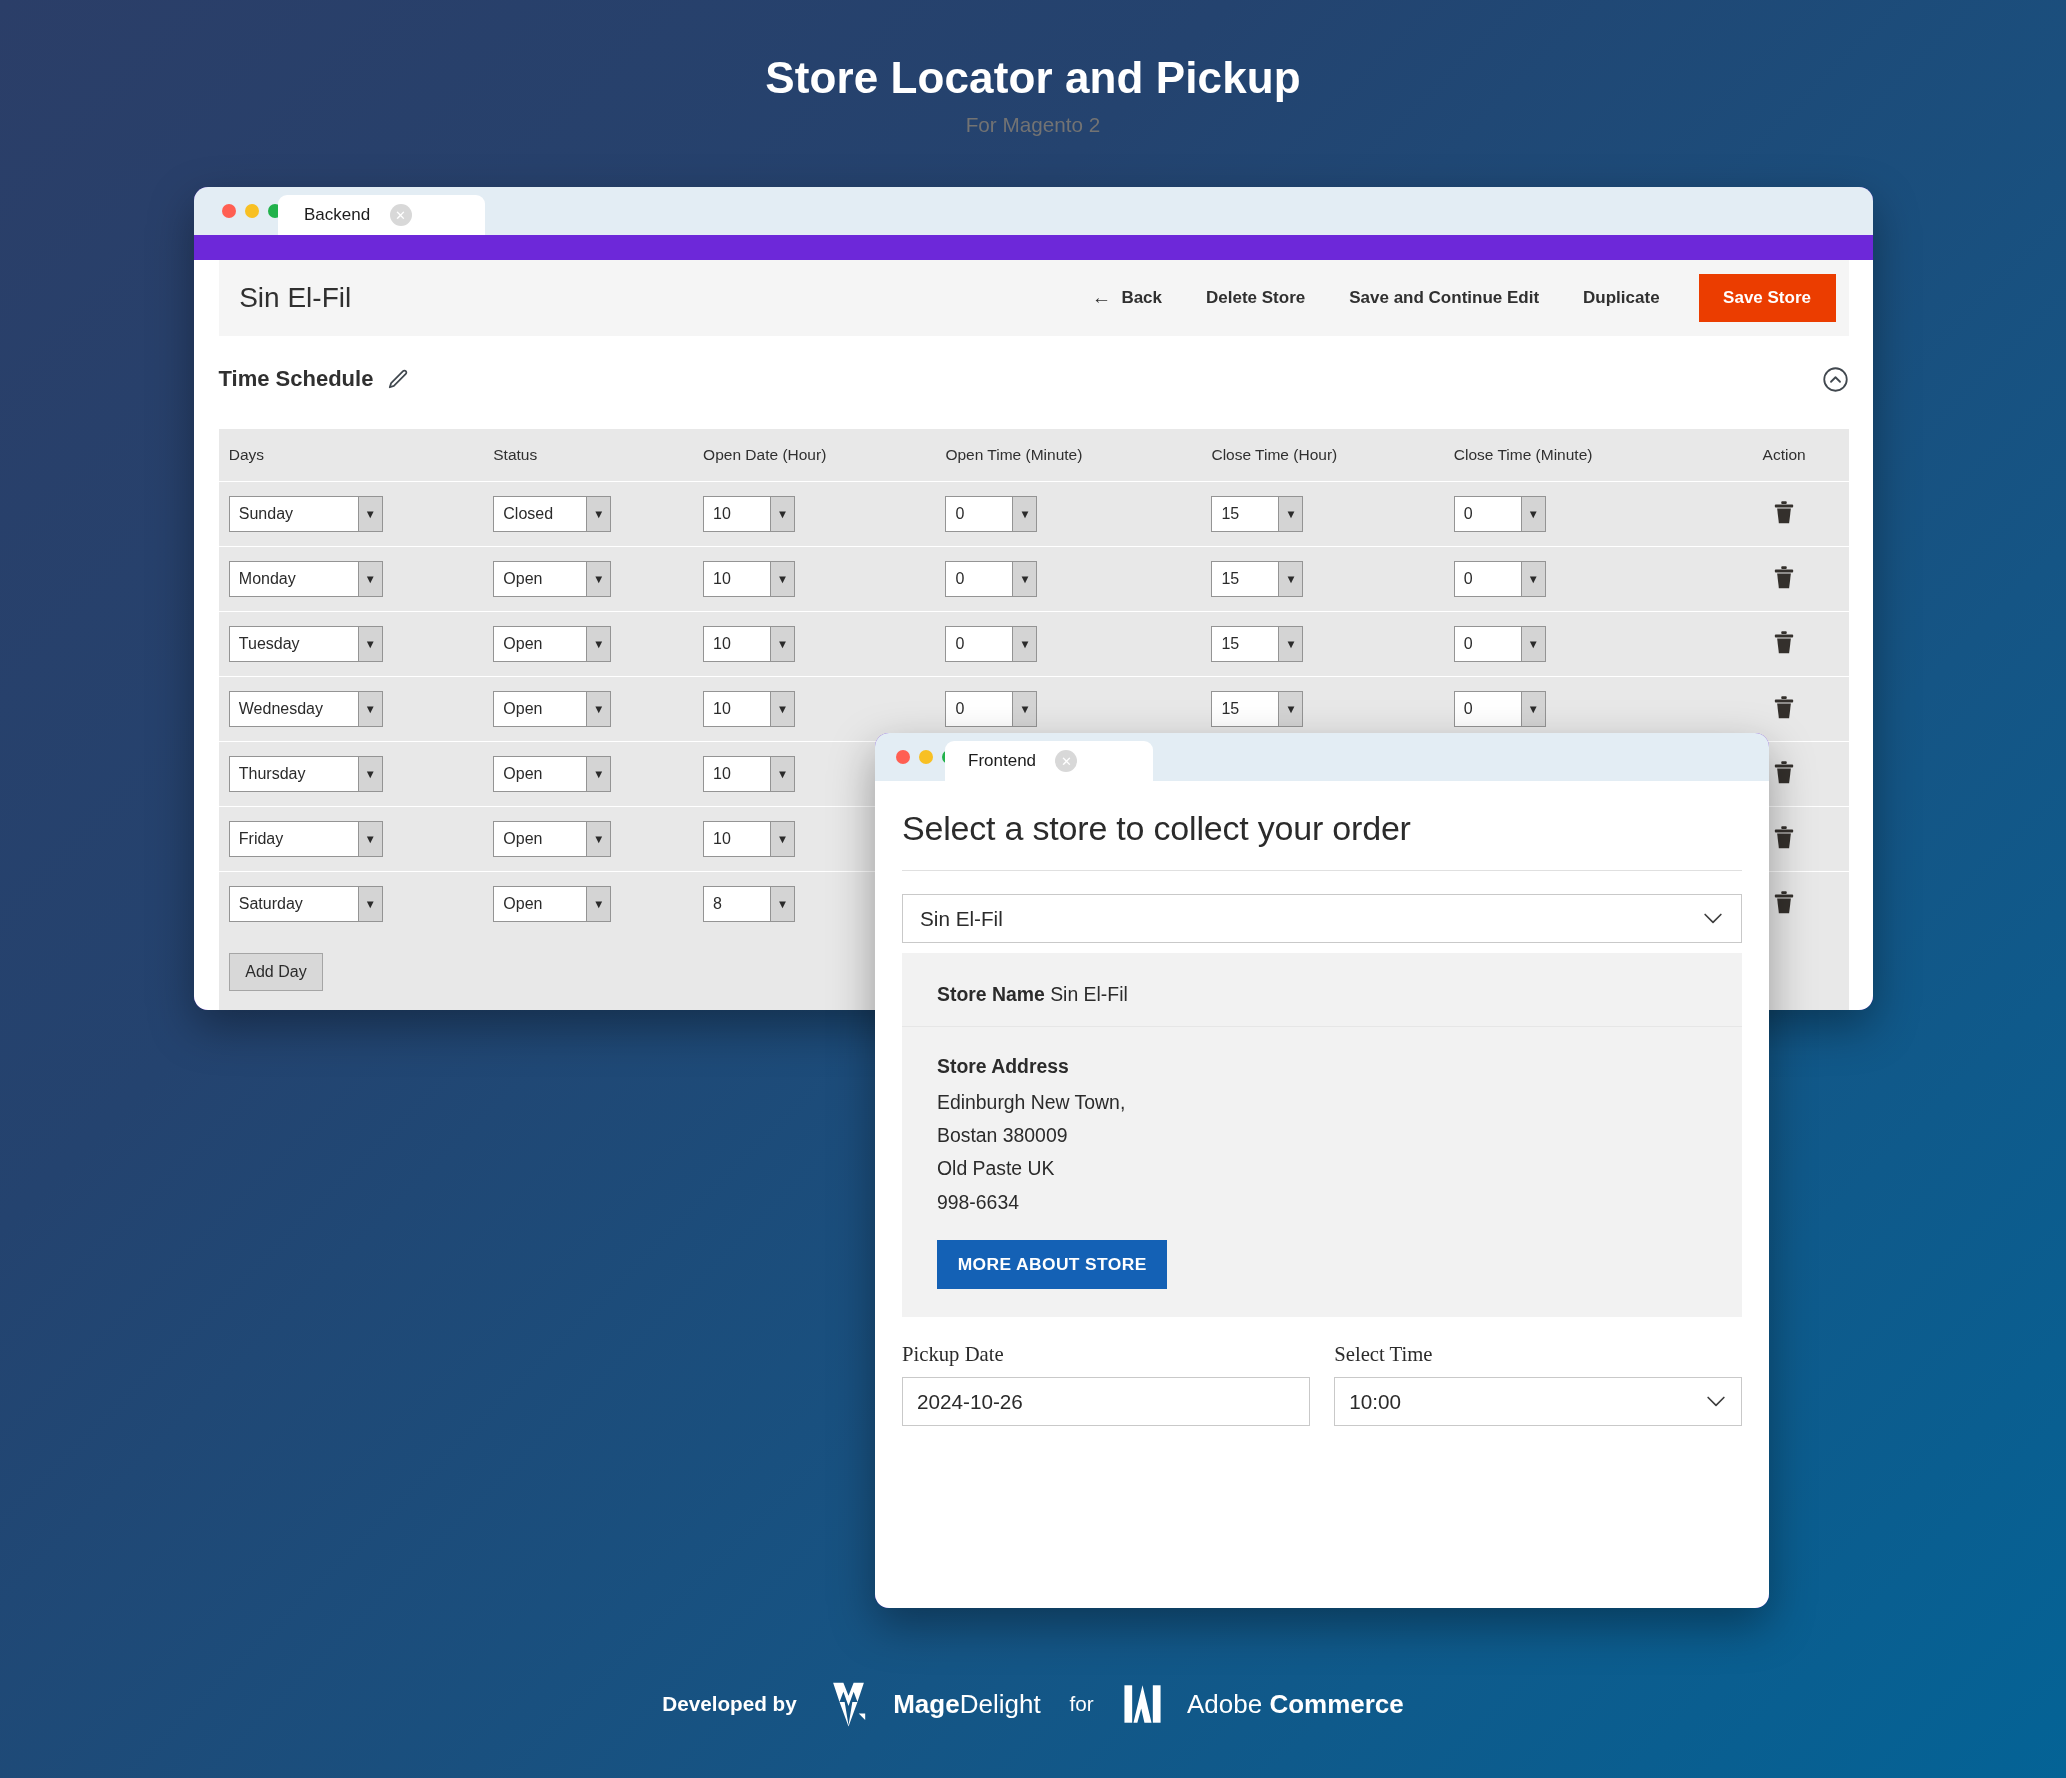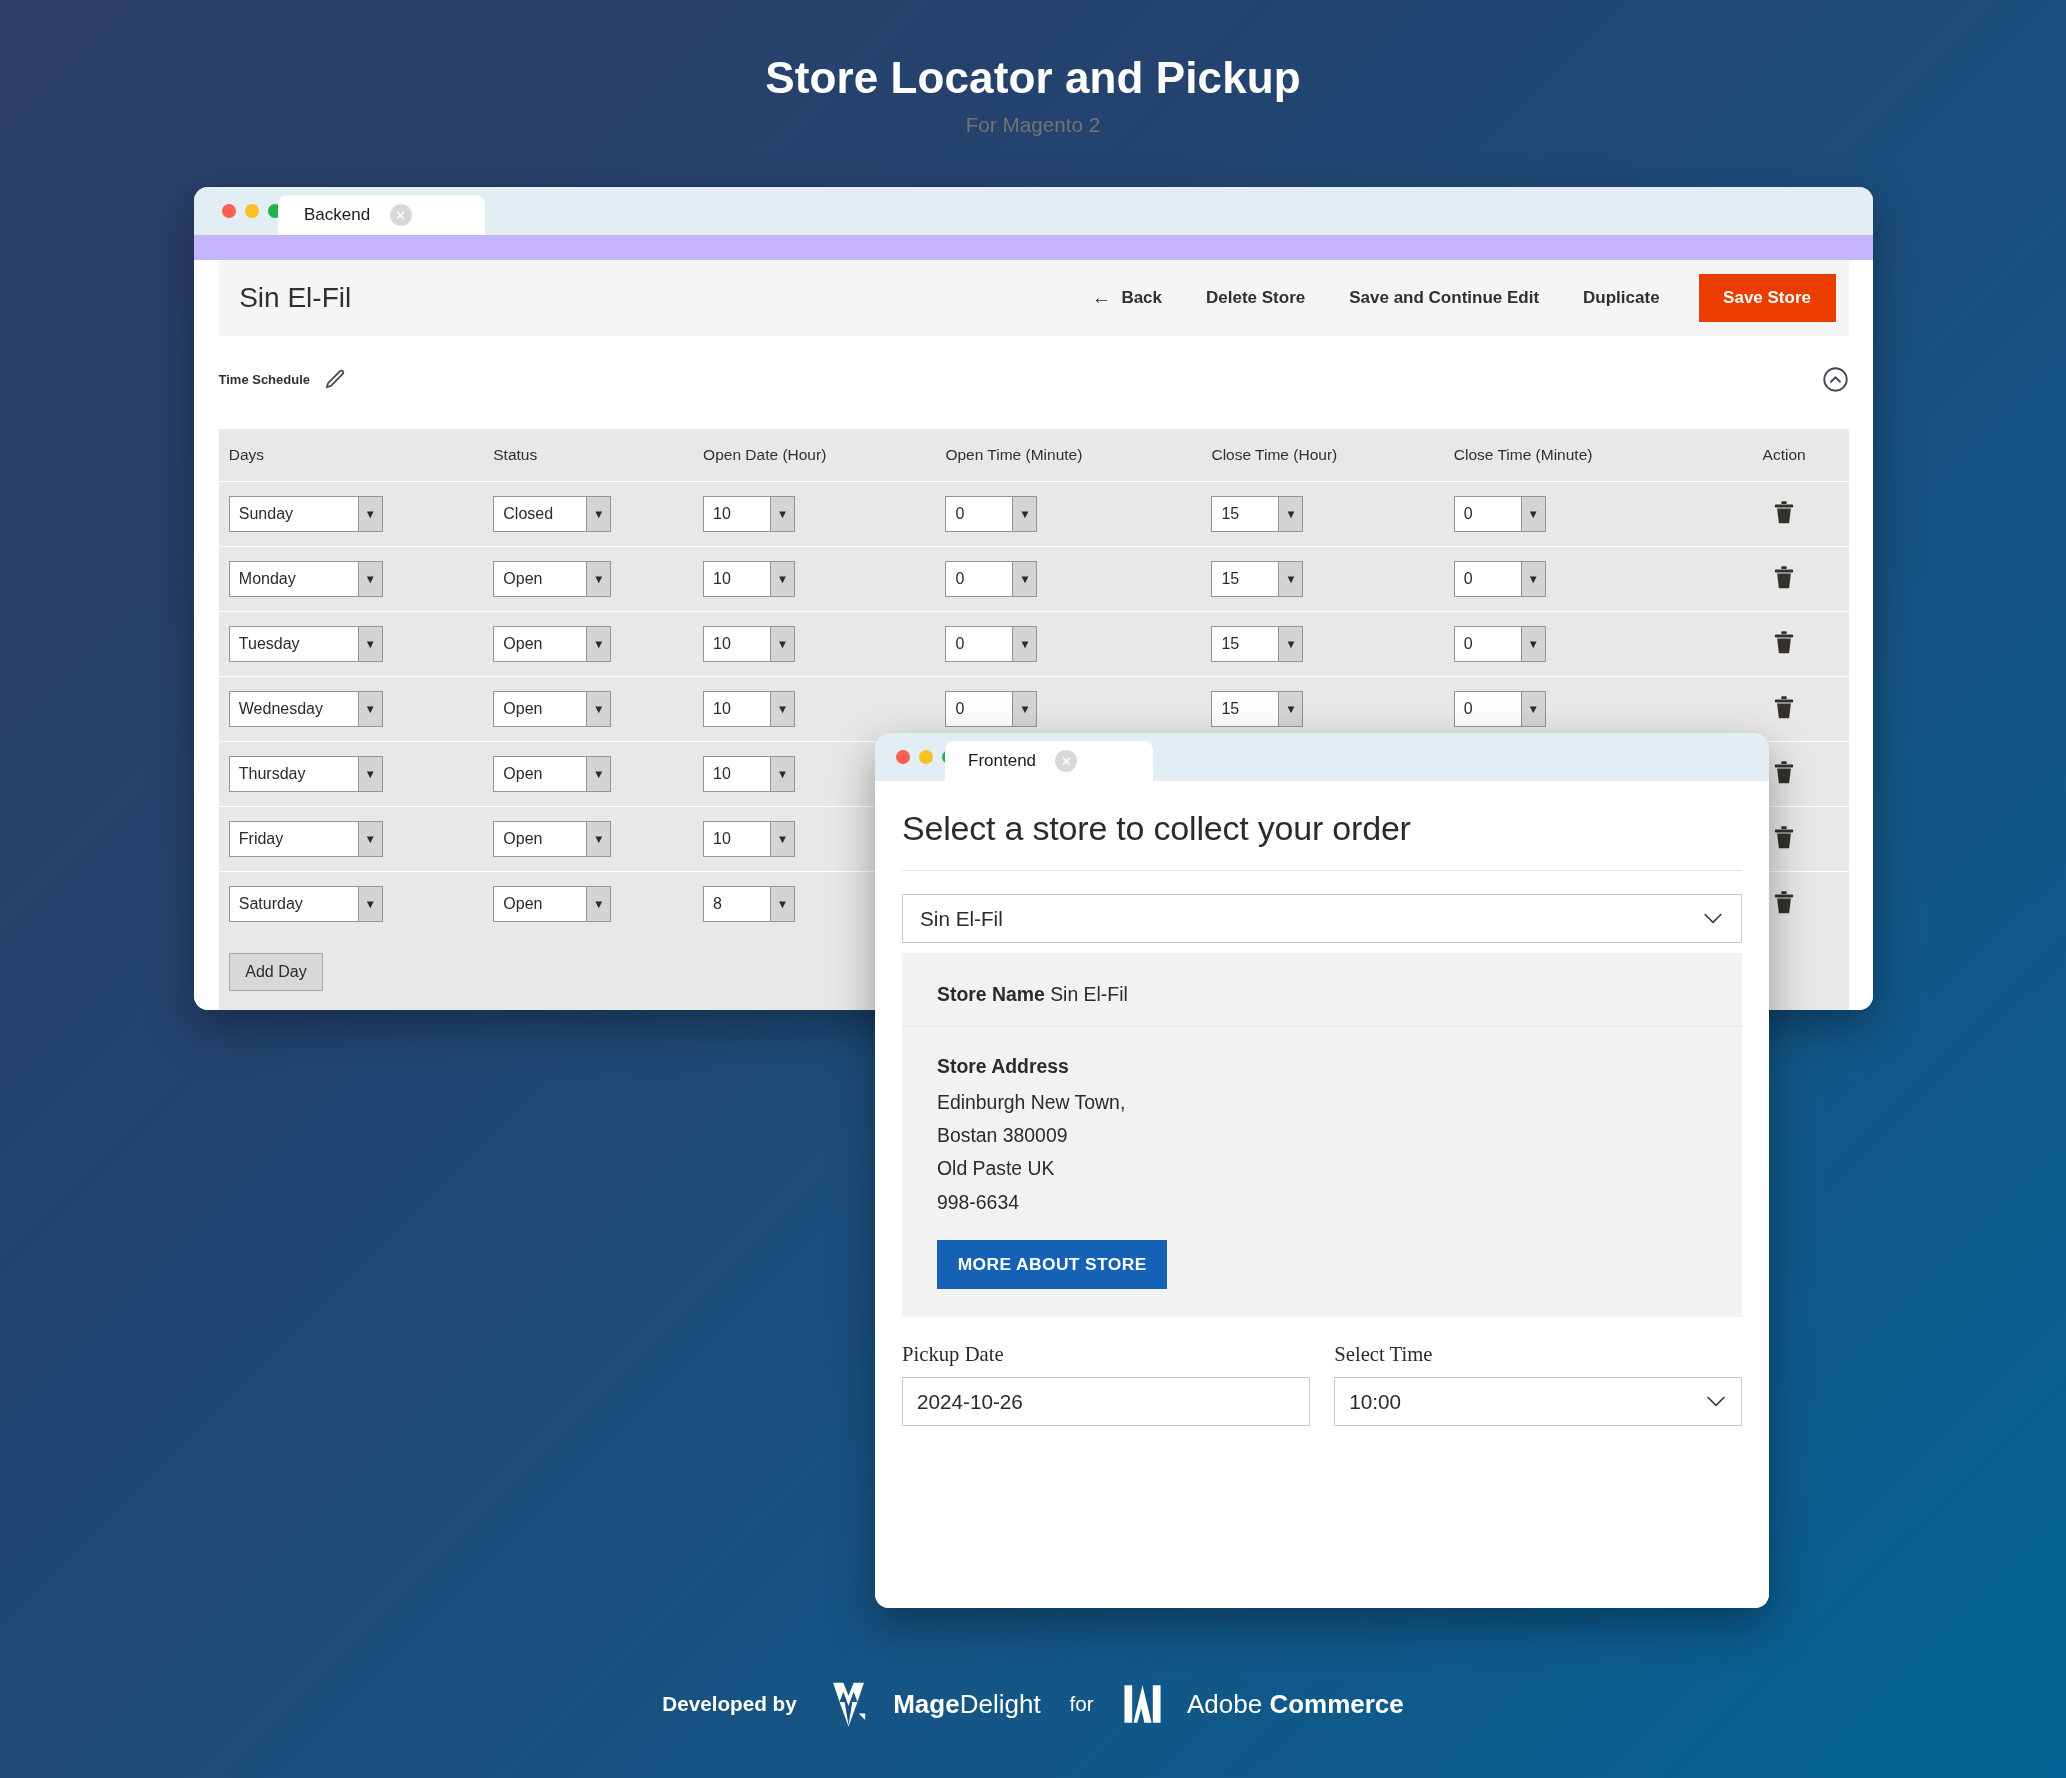--- a/index.html
+++ b/index.html
@@ -16,21 +16,21 @@
   
   .hero { width: 100%; padding-top: 53px; text-align: center; }
   .hero-title {
     font-size: 44px; font-weight: bold; color: #ffffff; letter-spacing: 0.1px;
   }
   .hero-sub {
     margin-top: 10.3px; font-size: 20.7px; color: #737373; font-weight: normal;
   }
 
   
-  .window { position: absolute; border-radius: 14px; background: #c4b5fd;
+  .window { position: absolute; border-radius: 14px; background: #6d28d9;
             box-shadow: 0 17px 45px rgba(0,0,0,.35); overflow: hidden; }
   .tabbar { height: 48px; background: #e3edf4; position: relative; }
   .dots { position: absolute; top: 50%; transform: translateY(-50%); display: flex; gap: 9px; }
   .dot { width: 14px; height: 14px; border-radius: 50%; }
   .dot.red { background: #ff5f52; }
   .dot.yellow { background: #f8c023; }
   .dot.green { background: #21b24b; }
   .tab {
     position: absolute; bottom: 0; background: #ffffff;
     border-top-left-radius: 9px; border-top-right-radius: 9px;
@@ -57,21 +57,21 @@
          display: flex; align-items: center; gap: 10.3px; cursor: pointer; }
   .act .arrow { font-size: 19.4px; font-weight: normal; }
   .btn-save-store {
     background: #eb3d00; color: #ffffff; font-size: 17px; font-weight: bold;
     padding: 14px 24.5px; border: none; margin-left: 17px; cursor: pointer;
   }
 
   .section-head {
     margin: 30px 24.5px 0 24.5px; display: flex; align-items: center;
   }
-  .section-title { font-size: 13px; font-weight: bold; color: #303030; }
+  .section-title { font-size: 22px; font-weight: bold; color: #303030; }
   .pencil-icon { margin-left: 14px; display: inline-flex; }
   .collapse-icon { margin-left: auto; display: inline-flex; }
 
   
   .sched { margin: 36px 24.5px 0 24.5px; width: calc(100% - 49px); border-collapse: collapse; }
   .sched th {
     background: #e8e8e8; text-align: left; font-size: 15.5px; font-weight: normal;
     color: #303030; padding: 17px 0 17px 0; border-bottom: 0.6px solid #ffffff;
   }
   .sched td { background: #e8e8e8; padding: 14px 0; border-bottom: 1.3px solid #ffffff; }

